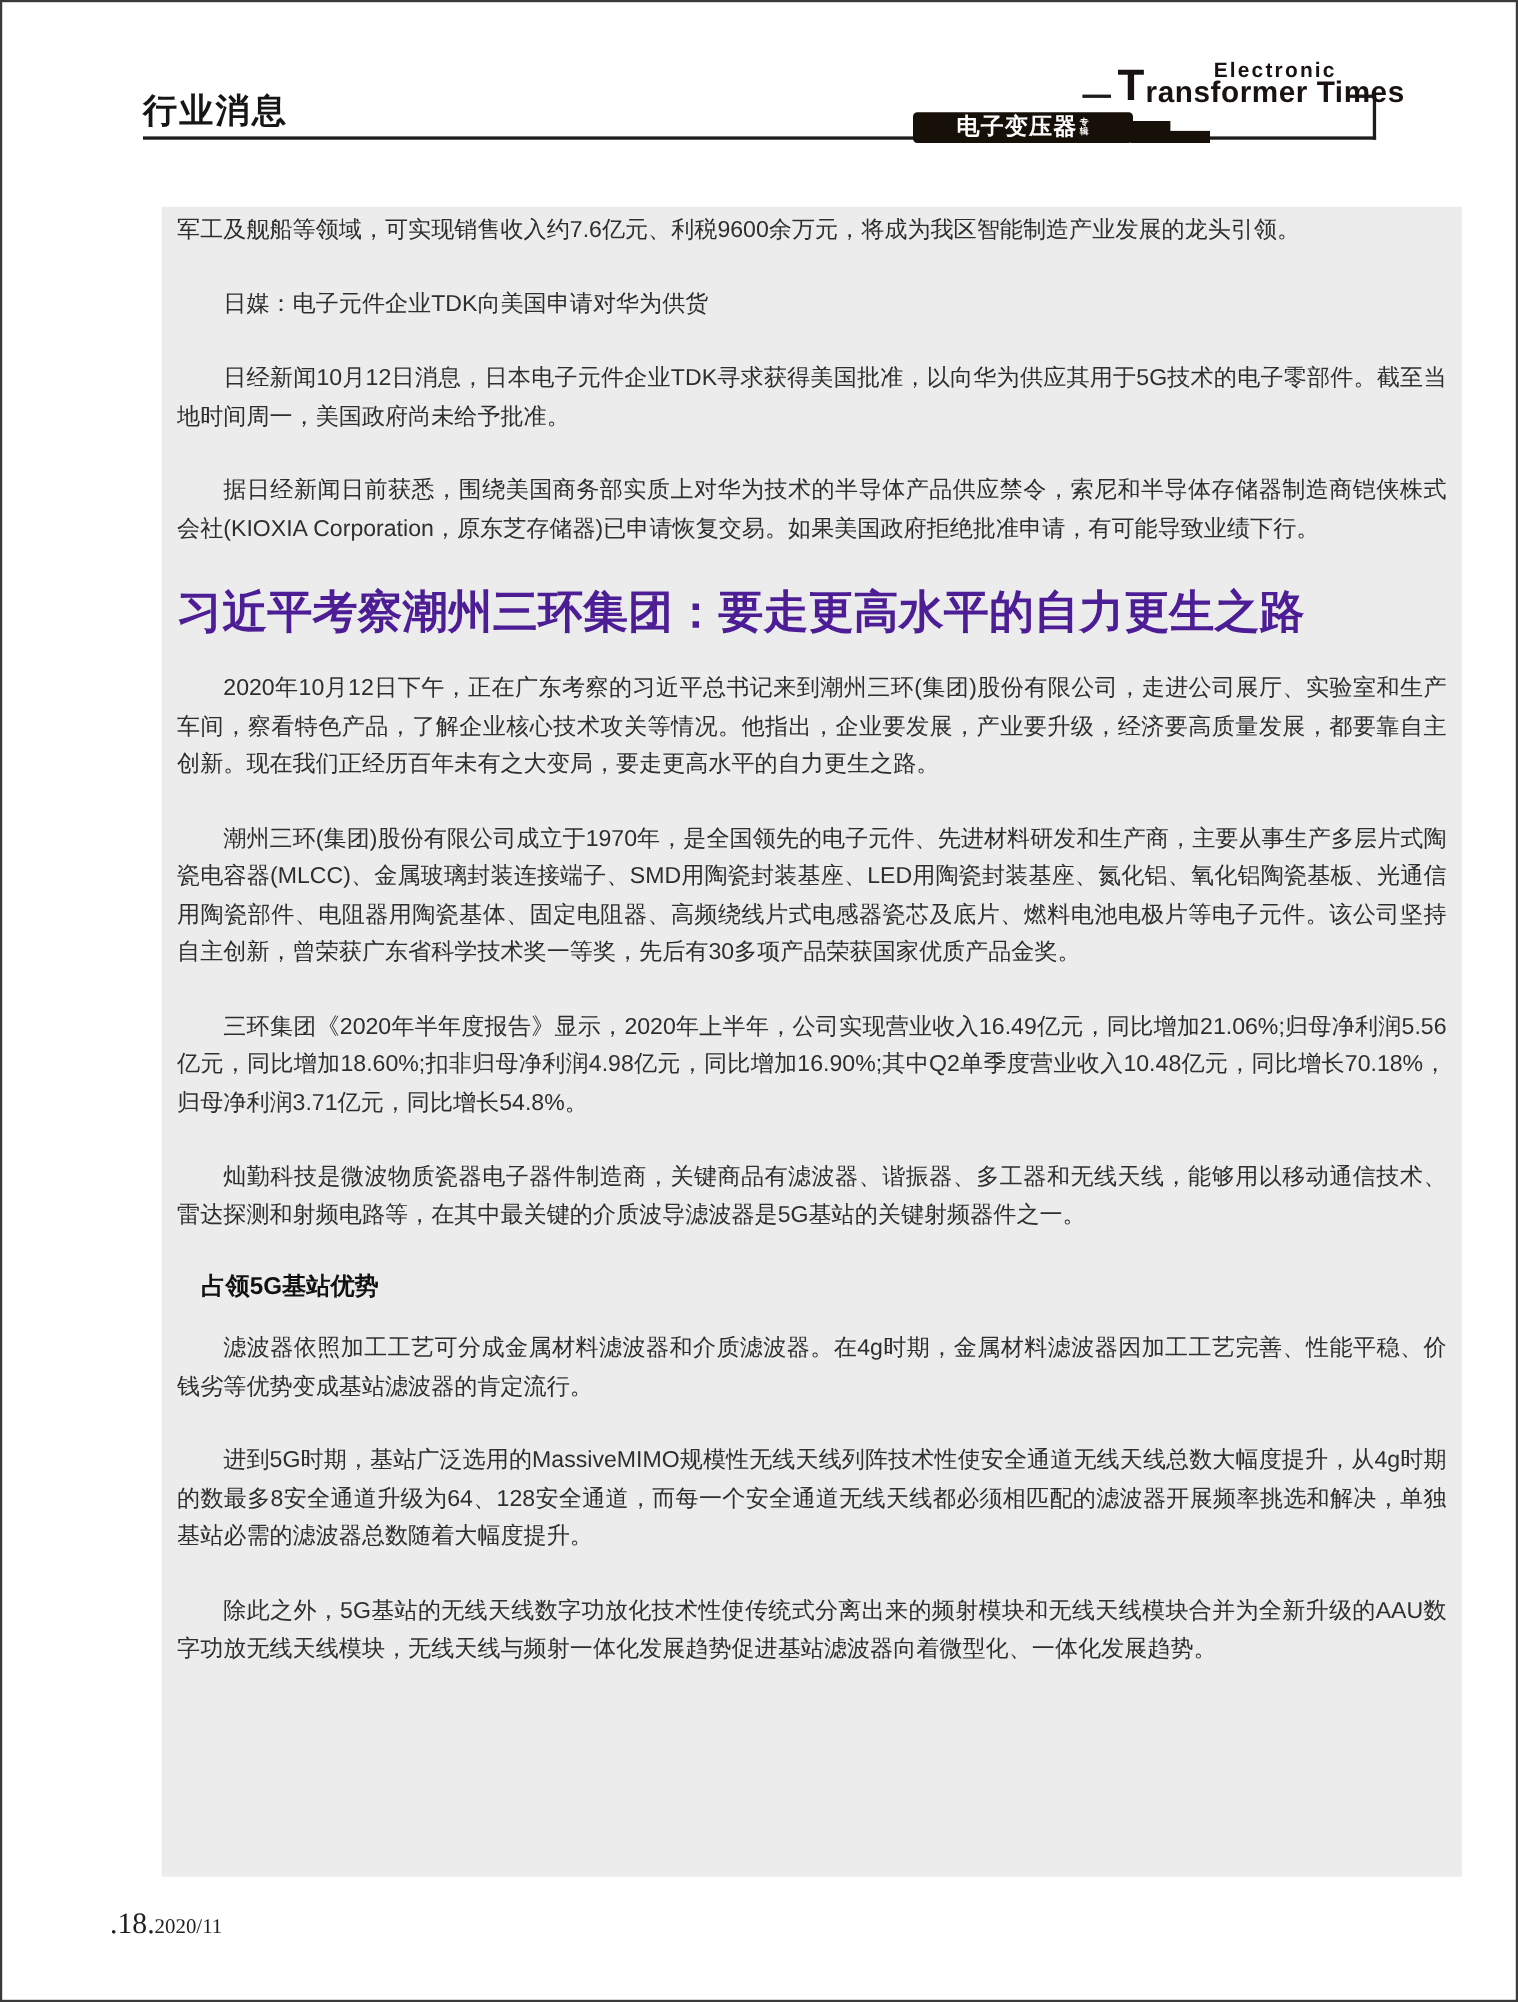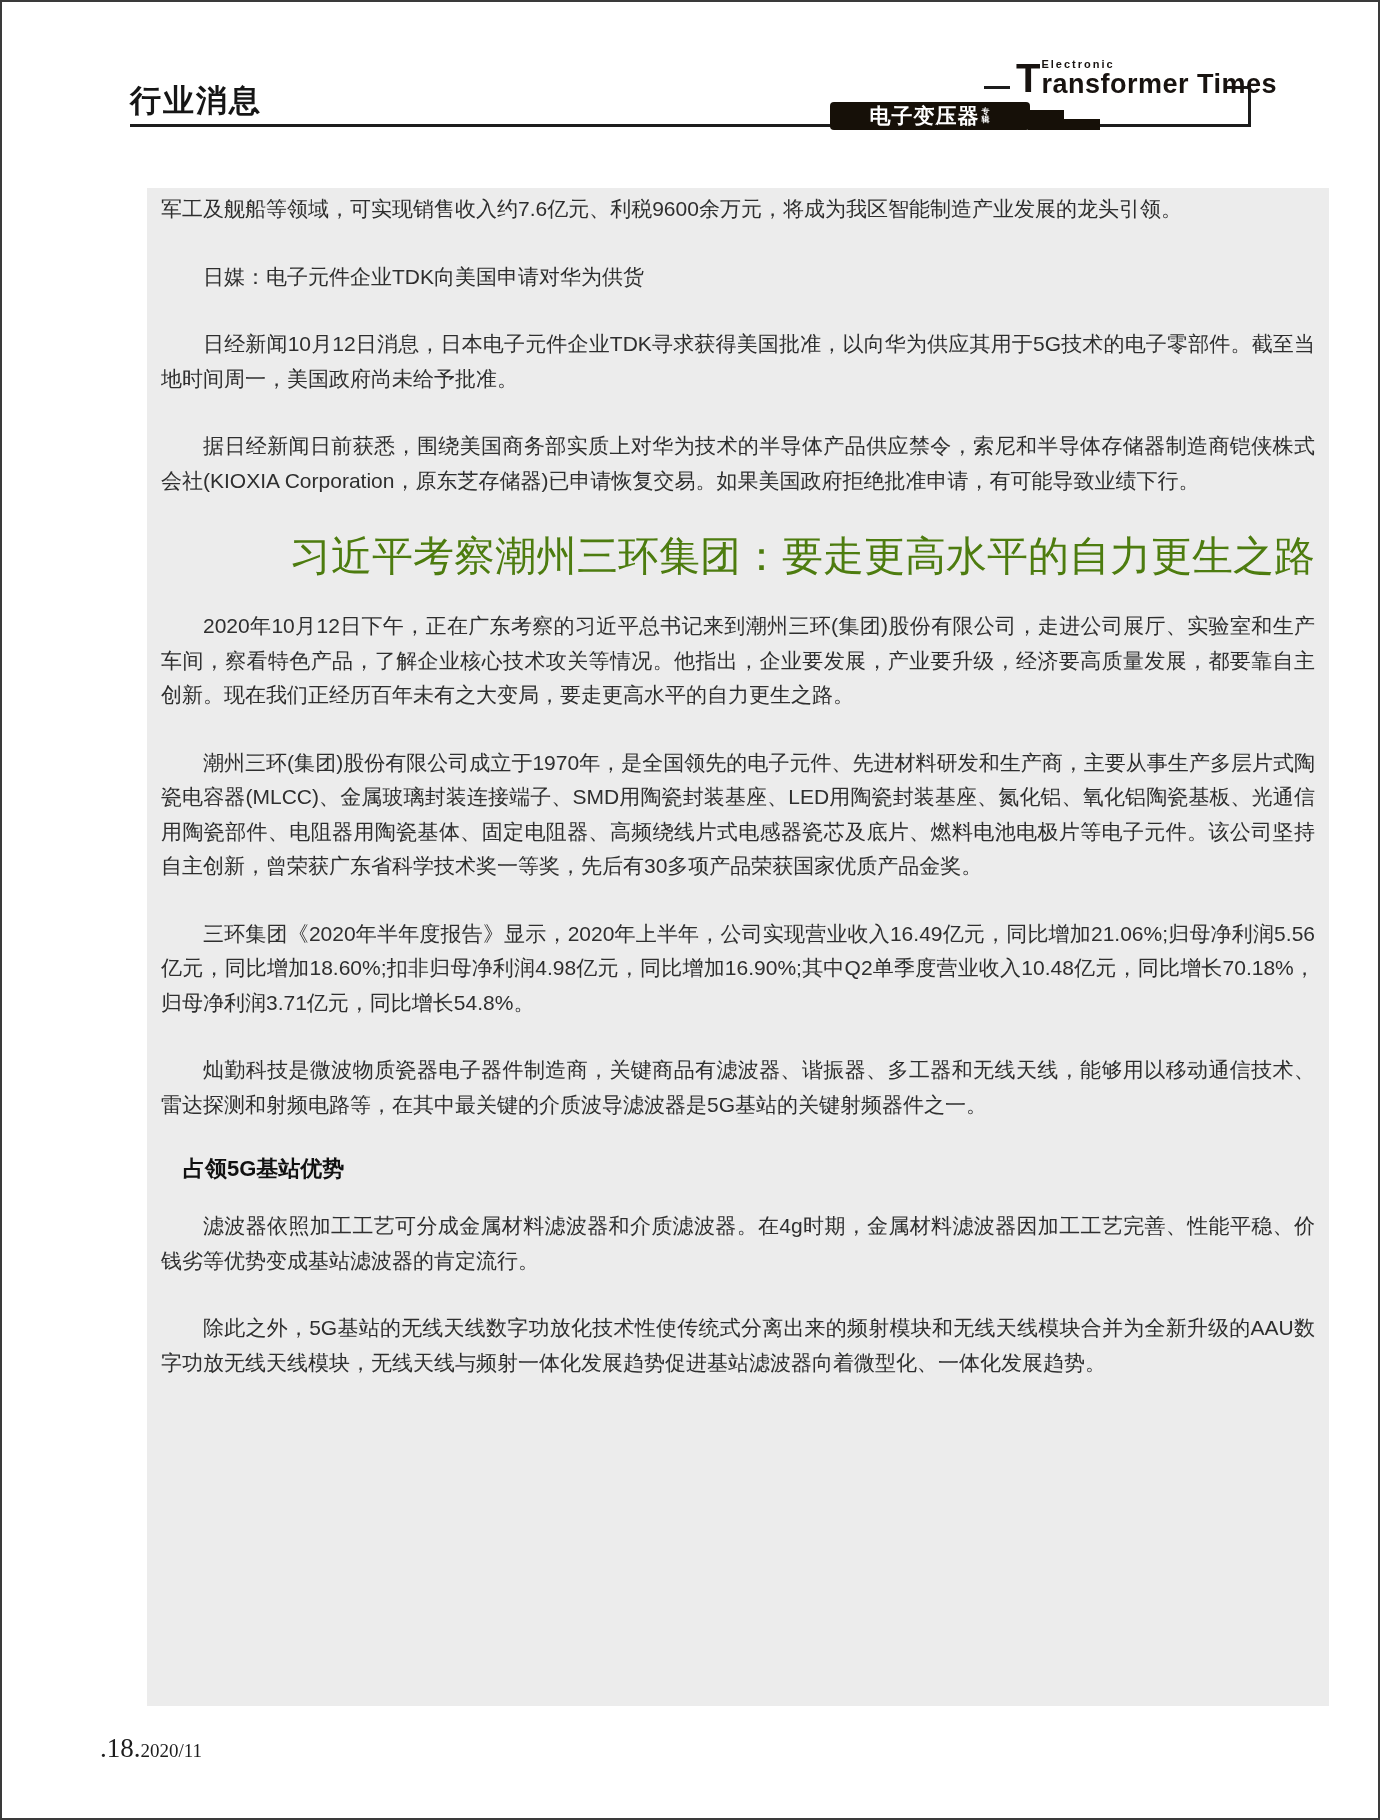--- a/index.html
+++ b/index.html
@@ -17,21 +17,21 @@
     position:absolute;left:130px;top:80px;
     font-size:31px;font-weight:900;color:#161616;letter-spacing:2px;
   }
   .header-rule{position:absolute;left:130px;top:124px;width:1121px;height:3px;background:#1c1c1c;}
   .header-vrule{position:absolute;left:1248px;top:86px;width:3px;height:41px;background:#1c1c1c;}
   .logo-dash-left{position:absolute;left:984px;top:86px;width:26px;height:3px;background:#1c1c1c;}
   .logo-dash-right{position:absolute;left:1224px;top:86px;width:27px;height:3px;background:#1c1c1c;}
   .logo{position:absolute;left:1016px;top:58px;color:#181310;white-space:nowrap;}
   .logo-T{font-size:40px;font-weight:700;line-height:40px;display:inline-block;vertical-align:top;}
   .logo-col{display:inline-block;vertical-align:top;margin-left:1px;}
-  .logo-electronic{font-size:11px;font-weight:700;letter-spacing:2px;line-height:13px;display:block;}
+  .logo-electronic{font-size:19px;font-weight:700;letter-spacing:2px;line-height:13px;display:block;text-align:center;}
   .logo-rest{font-size:27px;font-weight:700;line-height:26px;display:block;letter-spacing:0.5px;}
   .badge{
     position:absolute;left:830px;top:102px;width:200px;height:28px;
     background:#161008;border-radius:4px;color:#ffffff;
     display:flex;align-items:center;justify-content:center;
   }
   .badge-main{font-size:21px;font-weight:900;letter-spacing:1px;line-height:28px;}
   .badge-sub{font-size:8px;font-weight:700;line-height:8px;margin-left:2px;display:inline-block;
     writing-mode:horizontal-tb;width:9px;word-break:break-all;}
   .badge-step1{position:absolute;left:1028px;top:110px;width:36px;height:20px;background:#161008;}
@@ -39,22 +39,22 @@
   
   .content{
     position:absolute;left:100px;top:188px;width:1182px;height:1518px;
     background:#ececec;box-sizing:border-box;padding:4px 14px;color:#2e2e2e;margin-left:47px;
   }
   .content p{
     font-size:21px;line-height:34.5px;margin:0 0 33px;text-align:justify;color:#2e2e2e;
   }
   .content p.indent{text-indent:2em;}
   .blk-h1{
-    font-size:41px;line-height:50px;font-weight:400;color:#4d7c0f;
-    text-align:right;margin:2px 0 28px;letter-spacing:0px;white-space:nowrap;
+    font-size:41px;line-height:50px;font-weight:700;color:#4c1d95;
+    text-align:left;margin:2px 0 28px;letter-spacing:0px;white-space:nowrap;
   }
   .blk-h2{
     font-size:38px;line-height:48px;font-weight:900;color:#0e0e0e;
     text-align:center;margin:8px 0 24px;letter-spacing:1px;
   }
   .blk-subhead{
     font-size:22px;line-height:28px;font-weight:700;color:#111111;
     margin:0 0 26px;padding-left:22px;
   }
   
@@ -93,19 +93,20 @@
       <p class="indent">日媒：电子元件企业TDK向美国申请对华为供货</p>
       <p class="indent">日经新闻10月12日消息，日本电子元件企业TDK寻求获得美国批准，以向华为供应其用于5G技术的电子零部件。截至当地时间周一，美国政府尚未给予批准。</p>
       <p class="indent">据日经新闻日前获悉，围绕美国商务部实质上对华为技术的半导体产品供应禁令，索尼和半导体存储器制造商铠侠株式会社(KIOXIA Corporation，原东芝存储器)已申请恢复交易。如果美国政府拒绝批准申请，有可能导致业绩下行。</p>
       <div class="blk-h1">习近平考察潮州三环集团：要走更高水平的自力更生之路</div>
       <p class="indent">2020年10月12日下午，正在广东考察的习近平总书记来到潮州三环(集团)股份有限公司，走进公司展厅、实验室和生产车间，察看特色产品，了解企业核心技术攻关等情况。他指出，企业要发展，产业要升级，经济要高质量发展，都要靠自主创新。现在我们正经历百年未有之大变局，要走更高水平的自力更生之路。</p>
       <p class="indent">潮州三环(集团)股份有限公司成立于1970年，是全国领先的电子元件、先进材料研发和生产商，主要从事生产多层片式陶瓷电容器(MLCC)、金属玻璃封装连接端子、SMD用陶瓷封装基座、LED用陶瓷封装基座、氮化铝、氧化铝陶瓷基板、光通信用陶瓷部件、电阻器用陶瓷基体、固定电阻器、高频绕线片式电感器瓷芯及底片、燃料电池电极片等电子元件。该公司坚持自主创新，曾荣获广东省科学技术奖一等奖，先后有30多项产品荣获国家优质产品金奖。</p>
       <p class="indent">三环集团《2020年半年度报告》显示，2020年上半年，公司实现营业收入16.49亿元，同比增加21.06%;归母净利润5.56亿元，同比增加18.60%;扣非归母净利润4.98亿元，同比增加16.90%;其中Q2单季度营业收入10.48亿元，同比增长70.18%，归母净利润3.71亿元，同比增长54.8%。</p>
       <p class="indent">灿勤科技是微波物质瓷器电子器件制造商，关键商品有滤波器、谐振器、多工器和无线天线，能够用以移动通信技术、雷达探测和射频电路等，在其中最关键的介质波导滤波器是5G基站的关键射频器件之一。</p>
       <div class="blk-subhead">占领5G基站优势</div>
       <p class="indent">滤波器依照加工工艺可分成金属材料滤波器和介质滤波器。在4g时期，金属材料滤波器因加工工艺完善、性能平稳、价钱劣等优势变成基站滤波器的肯定流行。</p>
+      <p class="indent">进到5G时期，基站广泛选用的MassiveMIMO规模性无线天线列阵技术性使安全通道无线天线总数大幅度提升，从4g时期的数最多8安全通道升级为64、128安全通道，而每一个安全通道无线天线都必须相匹配的滤波器开展频率挑选和解决，单独基站必需的滤波器总数随着大幅度提升。</p>
       <p class="indent">除此之外，5G基站的无线天线数字功放化技术性使传统式分离出来的频射模块和无线天线模块合并为全新升级的AAU数字功放无线天线模块，无线天线与频射一体化发展趋势促进基站滤波器向着微型化、一体化发展趋势。</p>
     </div>
 </div>
 
 <div class="footer">
   <span class="pg">.18.</span><span class="issue">2020/11</span>
 </div>
 
 </body></html>

